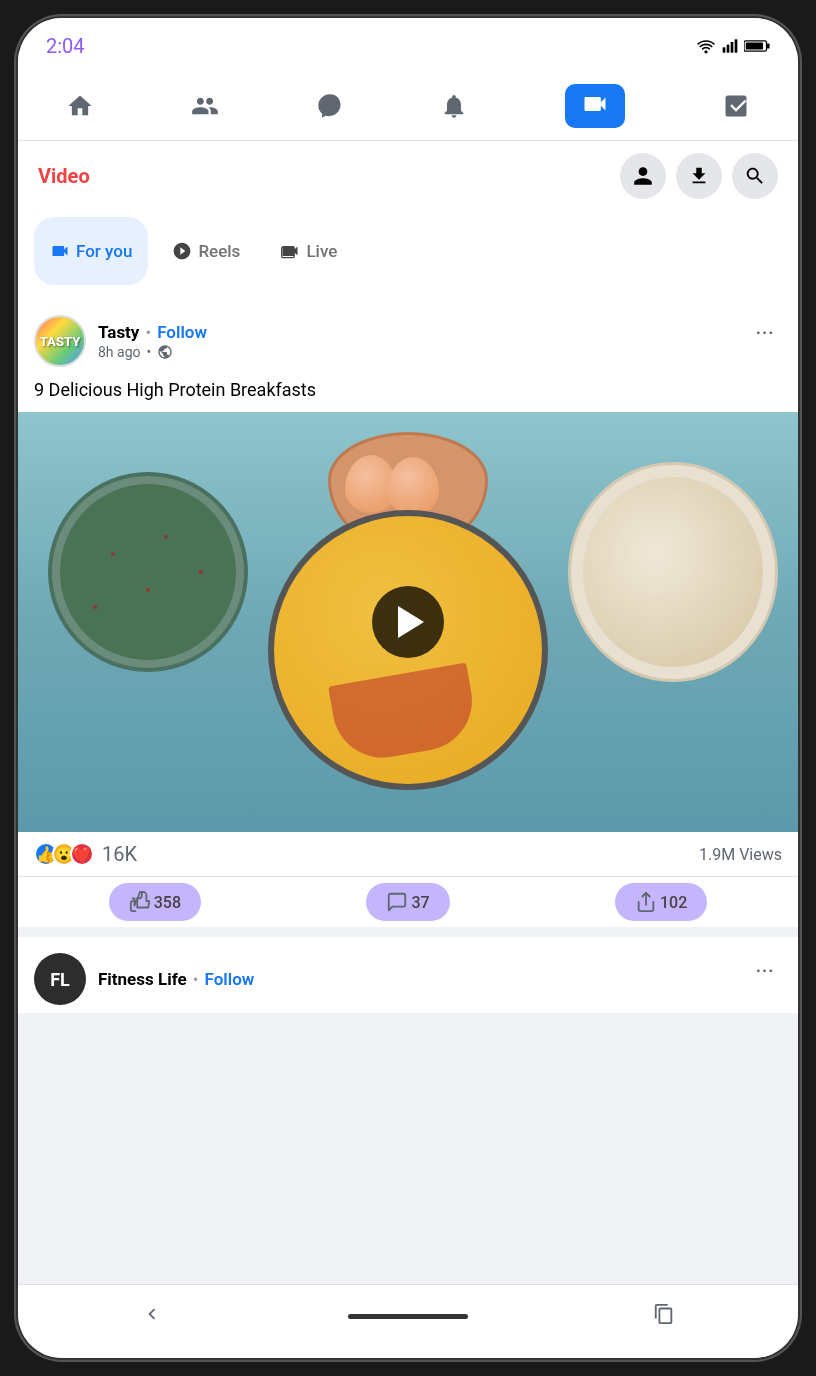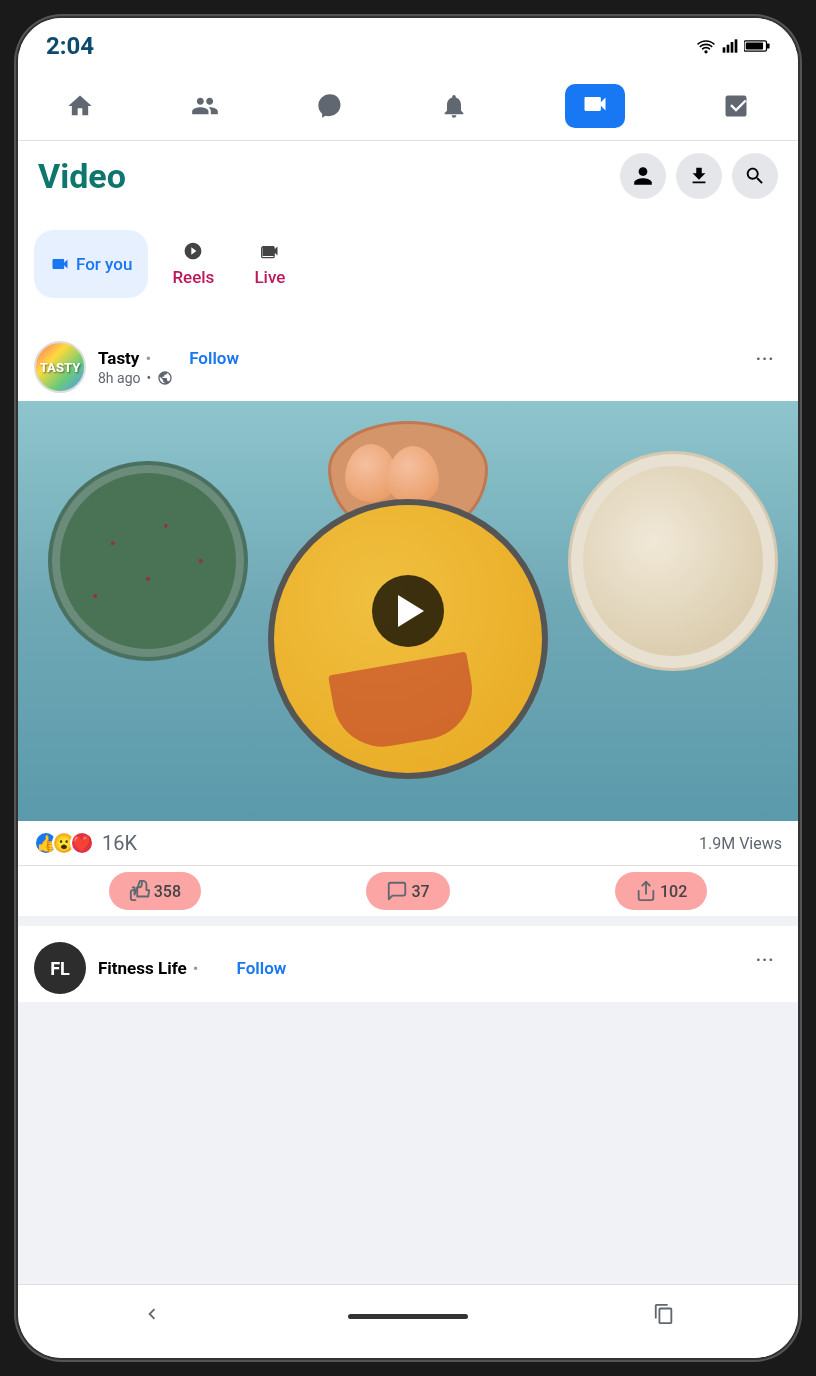--- a/index.html
+++ b/index.html
@@ -30,23 +30,23 @@
     
     .status-bar {
       background: #fff;
       display: flex;
       justify-content: space-between;
       align-items: center;
       padding: 12px 28px 6px 28px;
       height: 50px;
     }
     .status-time {
-      font-size: 24px;
-      font-weight: 700;
-      color: #0c4a6e;
+      font-size: 20px;
+      font-weight: 400;
+      color: #8b5cf6;
     }
     .status-icons {
       display: flex;
       align-items: center;
       gap: 6px;
     }
     .status-icons svg {
       fill: #000;
     }
 
@@ -83,23 +83,23 @@
 
     
     .page-header {
       background: #fff;
       padding: 12px 20px 10px;
       display: flex;
       justify-content: space-between;
       align-items: center;
     }
     .page-title {
-      font-size: 34px;
+      font-size: 20px;
       font-weight: 700;
-      color: #0f766e;
+      color: #ef4444;
     }
     .header-actions {
       display: flex;
       gap: 10px;
     }
     .header-btn {
       width: 46px;
       height: 46px;
       border-radius: 50%;
       background: #e4e6ea;
@@ -135,22 +135,21 @@
       font-weight: 500;
     }
     .tab-item.active {
       background: #e7f0ff;
       color: #1877f2;
     }
     .tab-item.active svg {
       fill: #1877f2;
     }
     .tab-item:not(.active) {
-      color: #be185d;
-      flex-direction: column;
+      color: #737373;
     }
     .tab-item:not(.active) svg {
       fill: #444;
     }
     .tab-item svg {
       width: 20px;
       height: 20px;
     }
 
     
@@ -199,21 +198,20 @@
     .author-name {
       font-size: 17px;
       font-weight: 700;
       color: #000;
     }
     .follow-btn {
       color: #1877f2;
       font-size: 17px;
       font-weight: 600;
       cursor: pointer;
-      margin-left: 32px;
     }
     .dot-separator {
       color: #999;
       font-size: 17px;
     }
     .post-meta {
       font-size: 14px;
       color: #606770;
       display: flex;
       align-items: center;
@@ -410,21 +408,21 @@
       display: flex;
       justify-content: space-around;
       padding: 6px 8px;
     }
     .action-btn {
       display: flex;
       align-items: center;
       gap: 3px;
       padding: 8px 20px;
       border-radius: 20px;
-      background: #fca5a5;
+      background: #c4b5fd;
       cursor: pointer;
       font-size: 16px;
       color: #444;
       font-weight: 500;
     }
     .action-btn svg {
       fill: none;
       stroke: #606770;
       stroke-width: 2;
       width: 20px;
@@ -602,20 +600,21 @@
               <span>•</span>
               <svg width="16" height="16" viewBox="0 0 24 24" fill="#606770">
                 <path d="M12 2C6.48 2 2 6.48 2 12s4.48 10 10 10 10-4.48 10-10S17.52 2 12 2zm-1 17.93c-3.95-.49-7-3.85-7-7.93 0-.62.08-1.21.21-1.79L9 15v1c0 1.1.9 2 2 2v1.93zm6.9-2.54c-.26-.81-1-1.39-1.9-1.39h-1v-3c0-.55-.45-1-1-1H8v-2h2c.55 0 1-.45 1-1V7h2c1.1 0 2-.9 2-2v-.41c2.93 1.19 5 4.06 5 7.41 0 2.08-.8 3.97-2.1 5.39z"></path>
               </svg>
             </div>
           </div>
         </div>
         <div class="more-btn">···</div>
       </div>
 
+      <div class="post-title">9 Delicious High Protein Breakfasts</div>
 
       <div class="video-thumb">
         <div class="food-scene">
 
           <div class="bowl-herbs"></div>
 
           <div class="bowl-eggs">
             <div class="egg"></div>
             <div class="egg"></div>
           </div>

